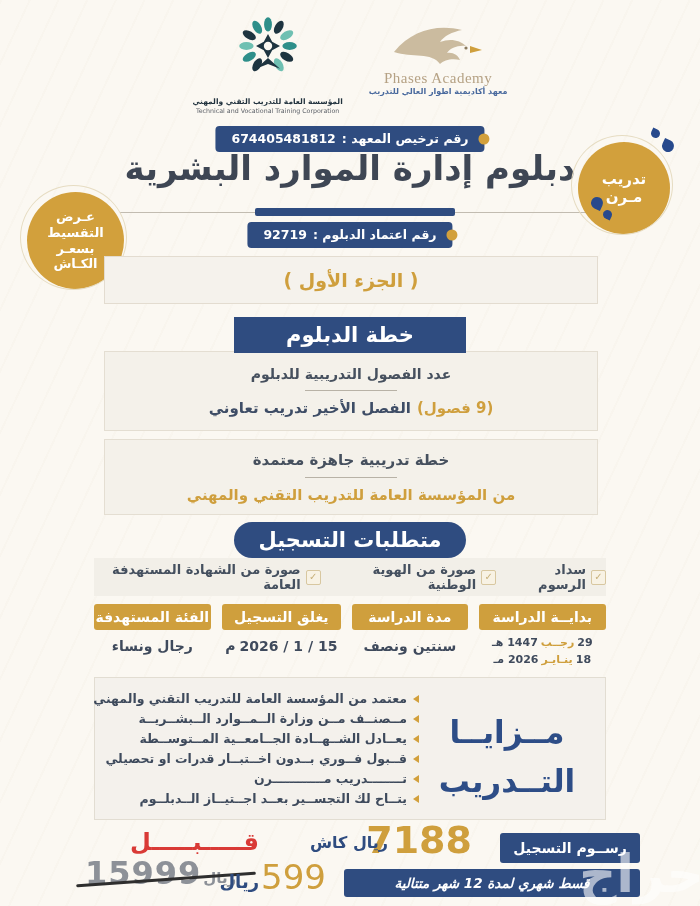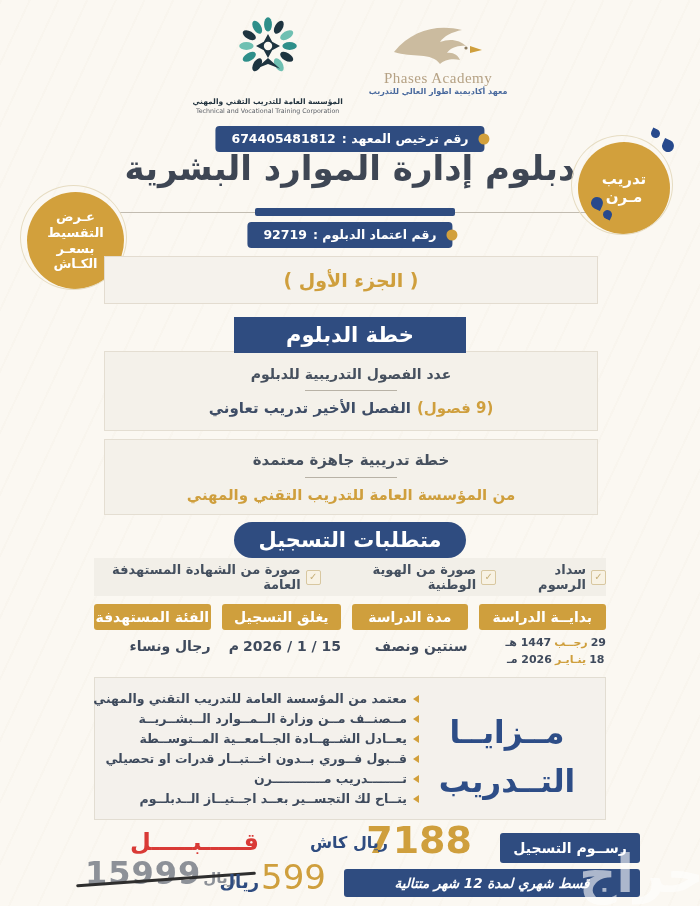--- a/index.html
+++ b/index.html
@@ -53,21 +53,21 @@
   .gbox .l2 .gold{color:#cf9f3d;}
   .minidiv{width:92px;height:1px;background:#b8b2a6;margin:8px 0;}
   
   .req-strip{top:558px;left:94px;width:512px;height:38px;background:#f2efe8;
     display:flex;align-items:center;justify-content:center;gap:16px;direction:rtl;}
   .req-item{display:flex;align-items:center;gap:5px;font-size:13px;font-weight:bold;color:#45505f;direction:rtl;}
   .chk{width:13px;height:13px;border:1px solid #d8c7a0;background:#f8f2e4;color:#c8b07a;
     font-size:10px;line-height:12px;text-align:center;border-radius:2px;flex:0 0 auto;}
   
   .sched{top:604px;left:94px;width:512px;display:flex;direction:rtl;gap:11px;}
-  .col{display:flex;flex-direction:column;align-items:flex-start;}
+  .col{display:flex;flex-direction:column;align-items:center;}
   .col-start{width:128px;} .col-dur{width:116px;} .col-close{width:120px;} .col-target{width:117px;}
   .col-head{width:100%;height:26px;background:#cf9f3d;color:#fff;border-radius:3px;
     display:flex;align-items:center;justify-content:center;font-size:14px;font-weight:bold;direction:rtl;}
   .col-body{margin-top:8px;font-size:14px;font-weight:bold;color:#3f4a5c;direction:rtl;text-align:center;}
   .dateline{display:flex;gap:3px;justify-content:center;direction:rtl;font-size:11px;font-weight:bold;color:#3f4a5c;line-height:1.5;}
   .dateline .month{color:#cf9f3d;}
   
   .benefits{top:677px;left:94px;width:512px;height:143px;background:#f4f1ec;border:1px solid #e2ddd2;
     display:flex;direction:rtl;align-items:center;box-sizing:border-box;padding:8px 14px;}
   .ben-title{width:168px;flex:0 0 auto;text-align:center;font-size:31px;font-weight:bold;color:#2d4d87;line-height:1.55;direction:rtl;margin-top:16px;}

